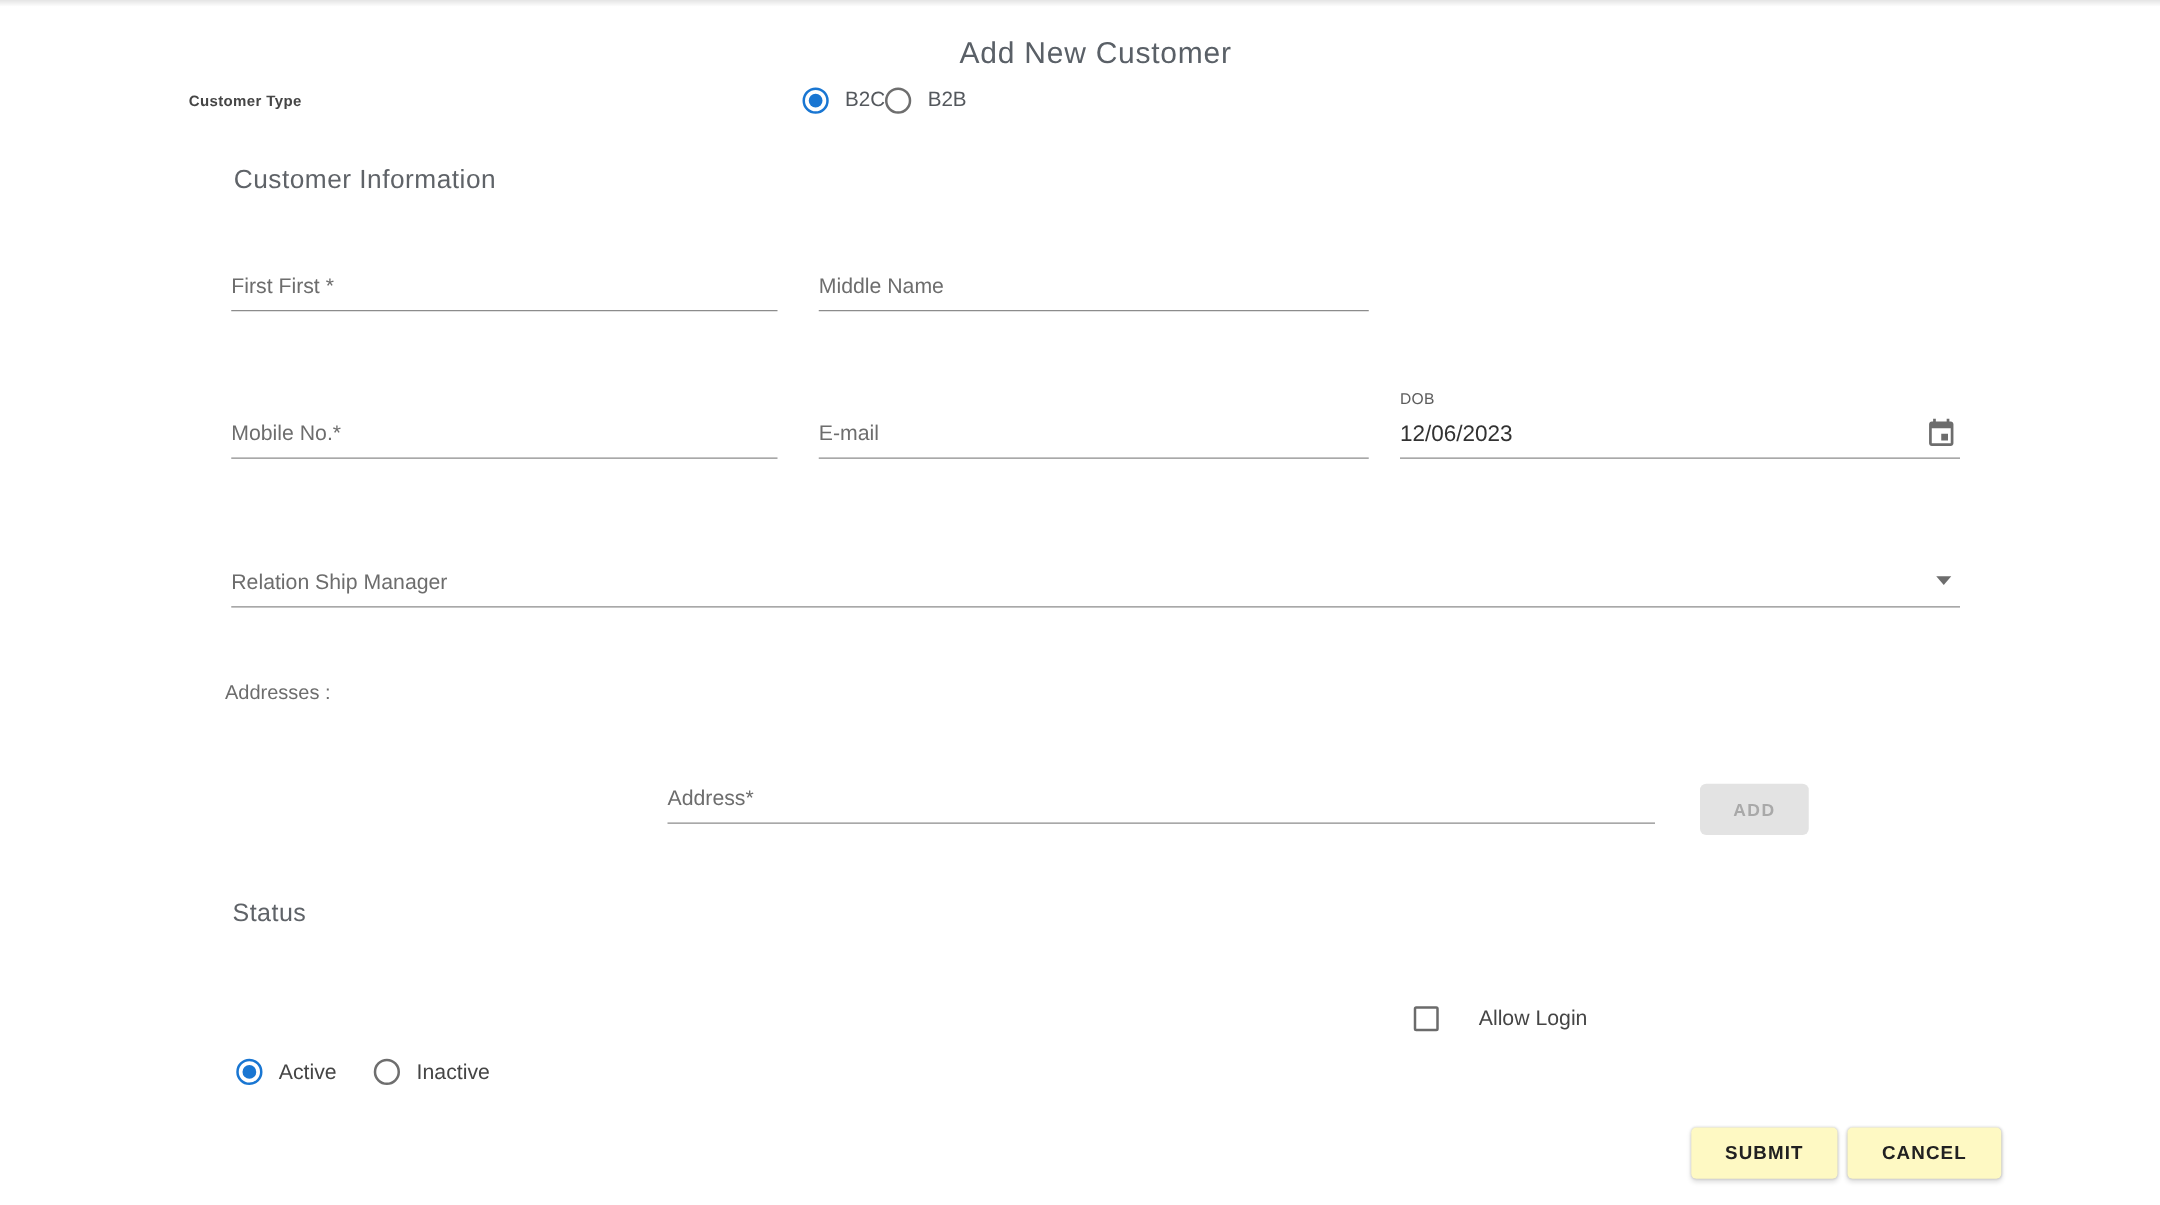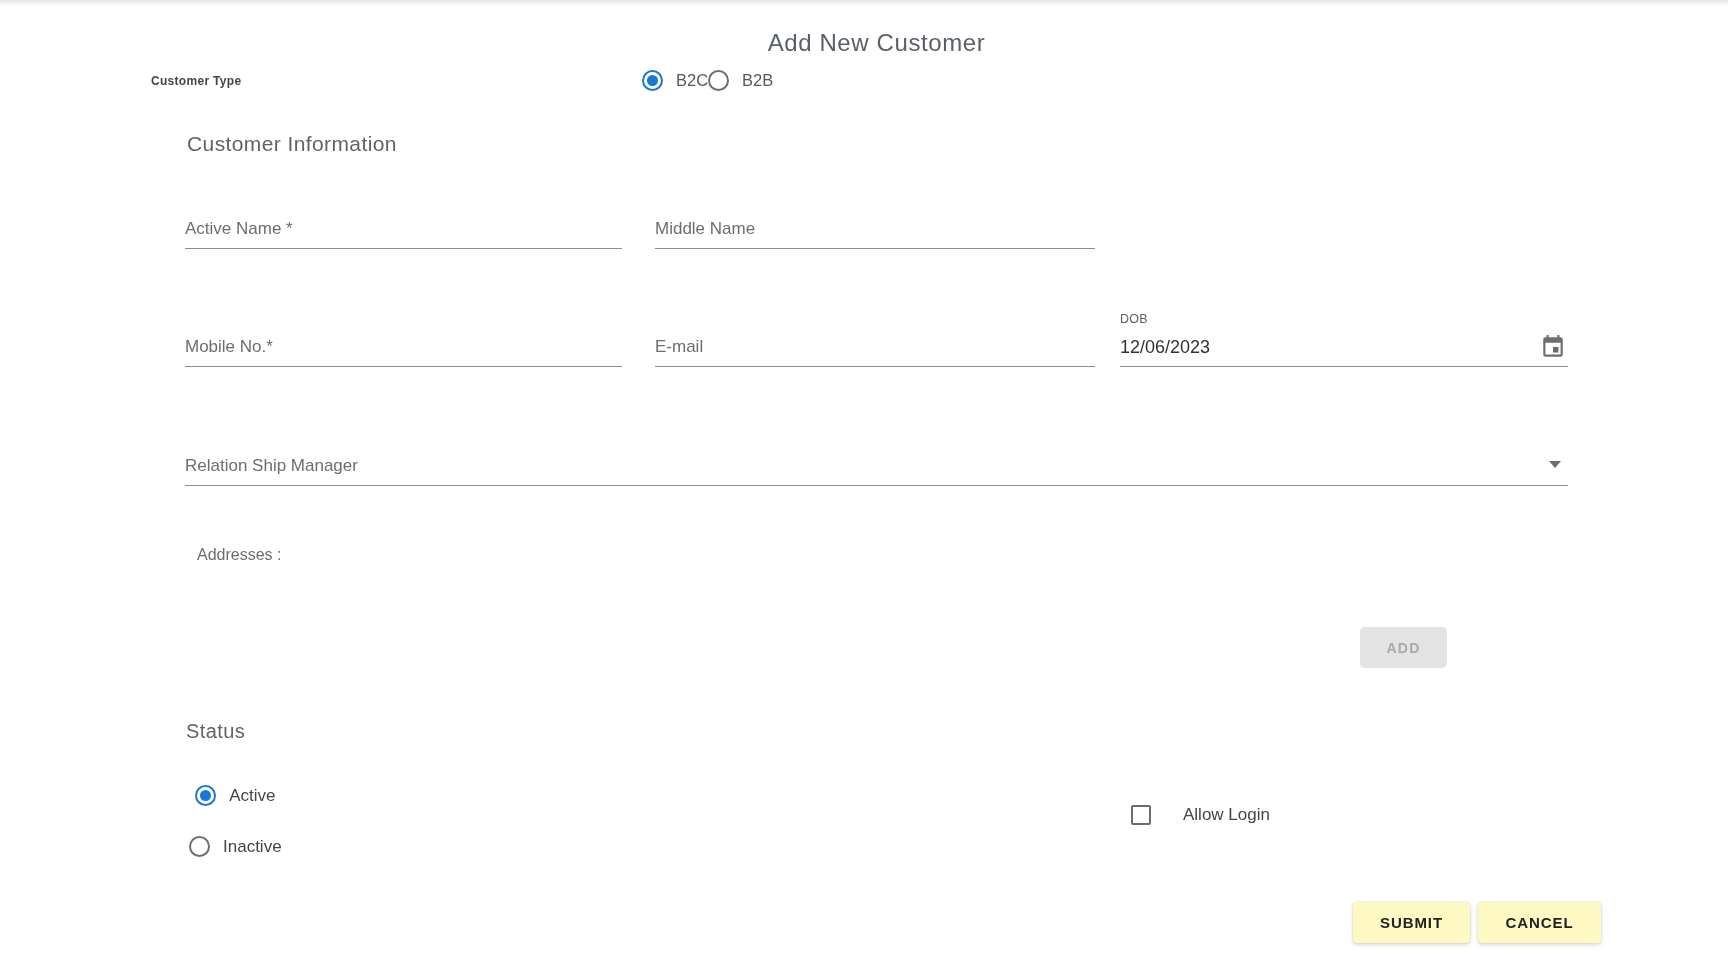--- a/index.html
+++ b/index.html
@@ -22,21 +22,21 @@
     color:#5a6067; letter-spacing:0.6px;
   }
 
   .ct-label {
     position:absolute; left:151px; top:74px;
     font-size:12px; font-weight:700; color:#454545; letter-spacing:0.3px;text-align:center;
   }
 
   .radio-row { display:flex; align-items:center; }
   .ct-radios { position:absolute; left:642px; top:70px; }
-  .status-radios { position:absolute; left:189px; top:785px; gap:30px;flex-direction:column; }
+  .status-radios { position:absolute; left:189px; top:847px; gap:30px; }
   .radio-option { display:flex; align-items:center; gap:13px; cursor:pointer; }
   .ct-radios .radio-option { font-size:16.5px; color:#54585d; }
   .status-radios .radio-option { font-size:17px; color:#454545; }
 
   .radio {
     width:21px; height:21px; border:2px solid #6e6e6e; border-radius:50%;
     position:relative; flex:0 0 auto; background:#fff;
   }
   .radio.selected { border-color:#1976d2; }
   .radio.selected::after {
@@ -82,21 +82,21 @@
 
   .f-select { left:185px; top:438px; width:1383px; cursor:pointer; }
   .dd-arrow {
     position:absolute; right:7px; bottom:17px;
     width:0; height:0;
     border-left:6px solid transparent; border-right:6px solid transparent;
     border-top:7px solid #6d6d6d;
   }
 
   .addresses-heading {
-    position:absolute; left:197px; top:546px;
+    position:absolute; left:180px; top:546px;
     font-size:16px; color:#6d6d6d;
   }
 
   .f-addrtype { left:184px; top:611px; width:320px; }
   .f-addr     { left:534px; top:611px; width:790px; }
 
   .add-btn {
     position:absolute; left:1360px; top:627px; width:87px; height:41px;
     background:#e3e3e3; border:none; border-radius:5px;
     color:#a9a9a9; font-weight:700; font-size:14px; letter-spacing:1.2px;
@@ -141,21 +141,21 @@
     </div>
     <div class="radio-option">
       <span class="radio"></span>
       <span>B2B</span>
     </div>
   </div>
 
   <div class="section-heading h-customer-info">Customer Information</div>
 
   <div class="tfield f-first">
-    <span class="flabel">Active Name *</span>
+    <span class="flabel">First First *</span>
   </div>
   <div class="tfield f-middle">
     <span class="flabel">Middle Name</span>
   </div>
 
   <div class="tfield f-mobile">
     <span class="flabel">Mobile No.*</span>
   </div>
   <div class="tfield f-email">
     <span class="flabel">E-mail</span>
@@ -171,20 +171,23 @@
     </button>
   </div>
 
   <div class="tfield f-select">
     <span class="flabel">Relation Ship Manager</span>
     <span class="dd-arrow"></span>
   </div>
 
   <div class="addresses-heading">Addresses :</div>
 
+  <div class="tfield f-addr">
+    <span class="flabel">Address*</span>
+  </div>
   <button class="add-btn">ADD</button>
 
   <div class="section-heading h-status">Status</div>
 
   <div class="radio-row status-radios">
     <div class="radio-option">
       <span class="radio selected"></span>
       <span>Active</span>
     </div>
     <div class="radio-option">

